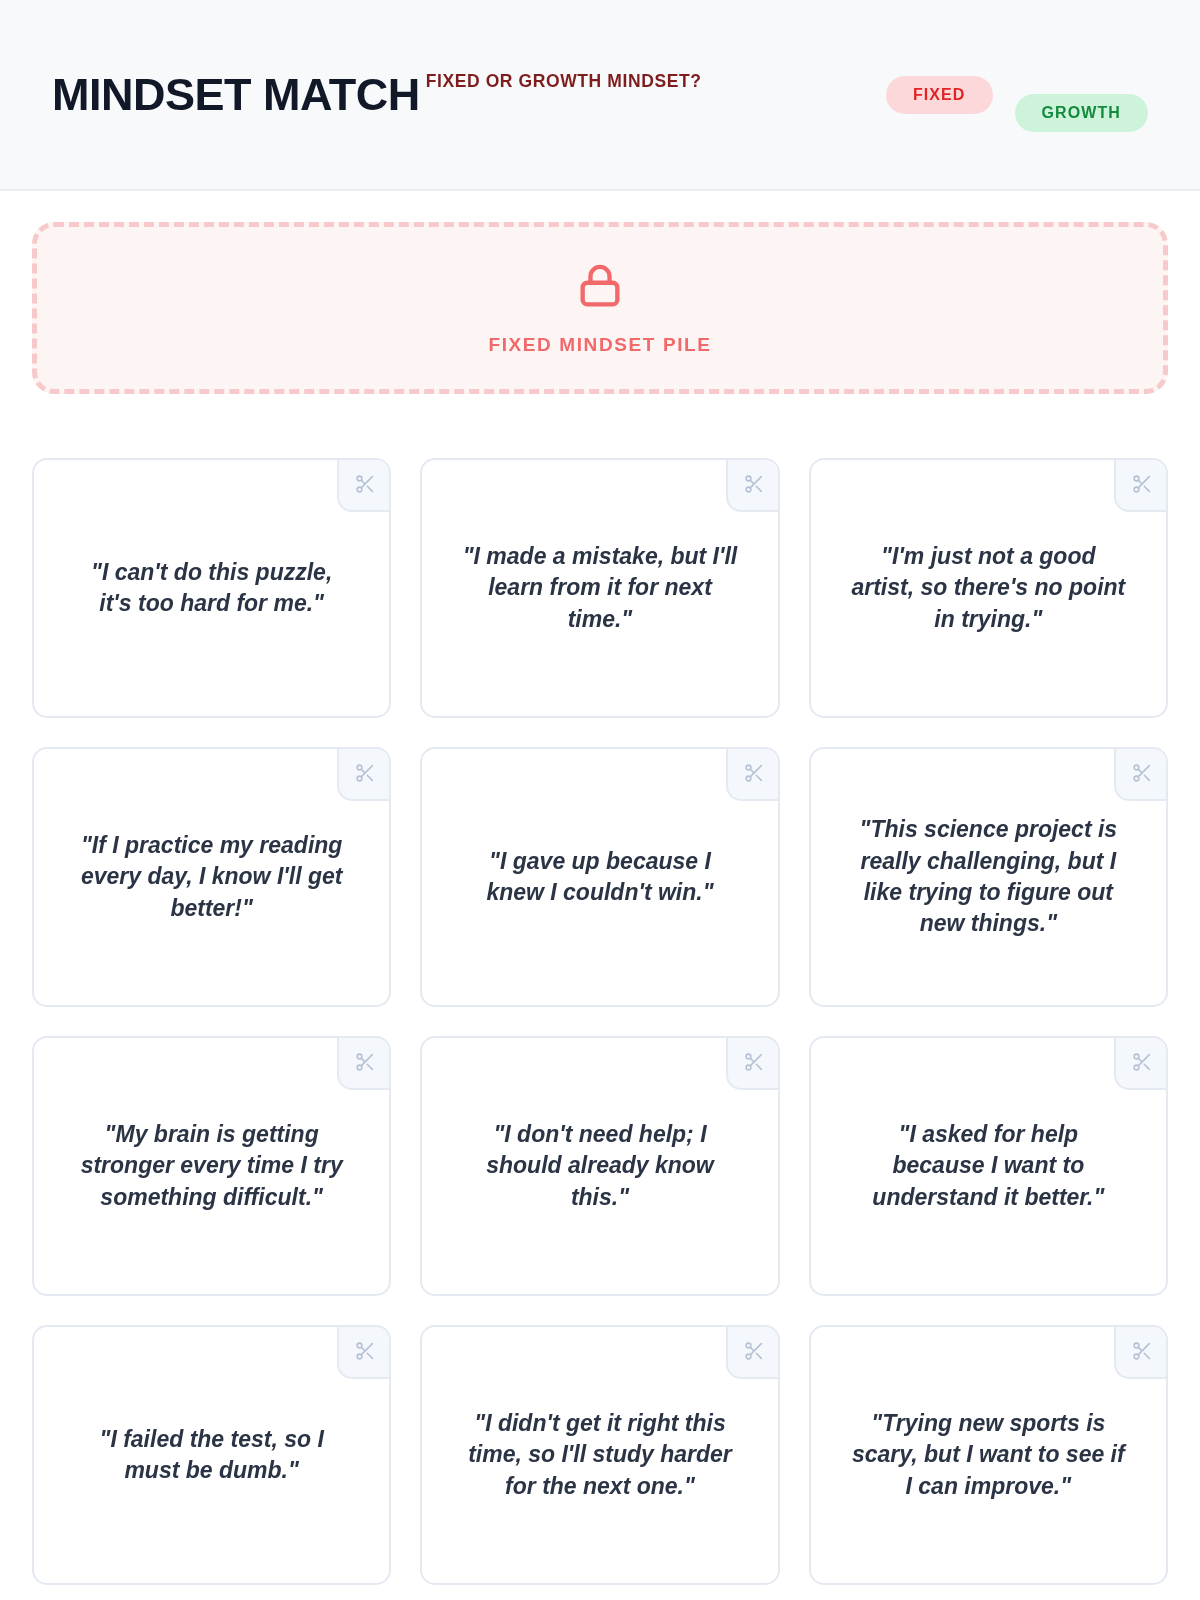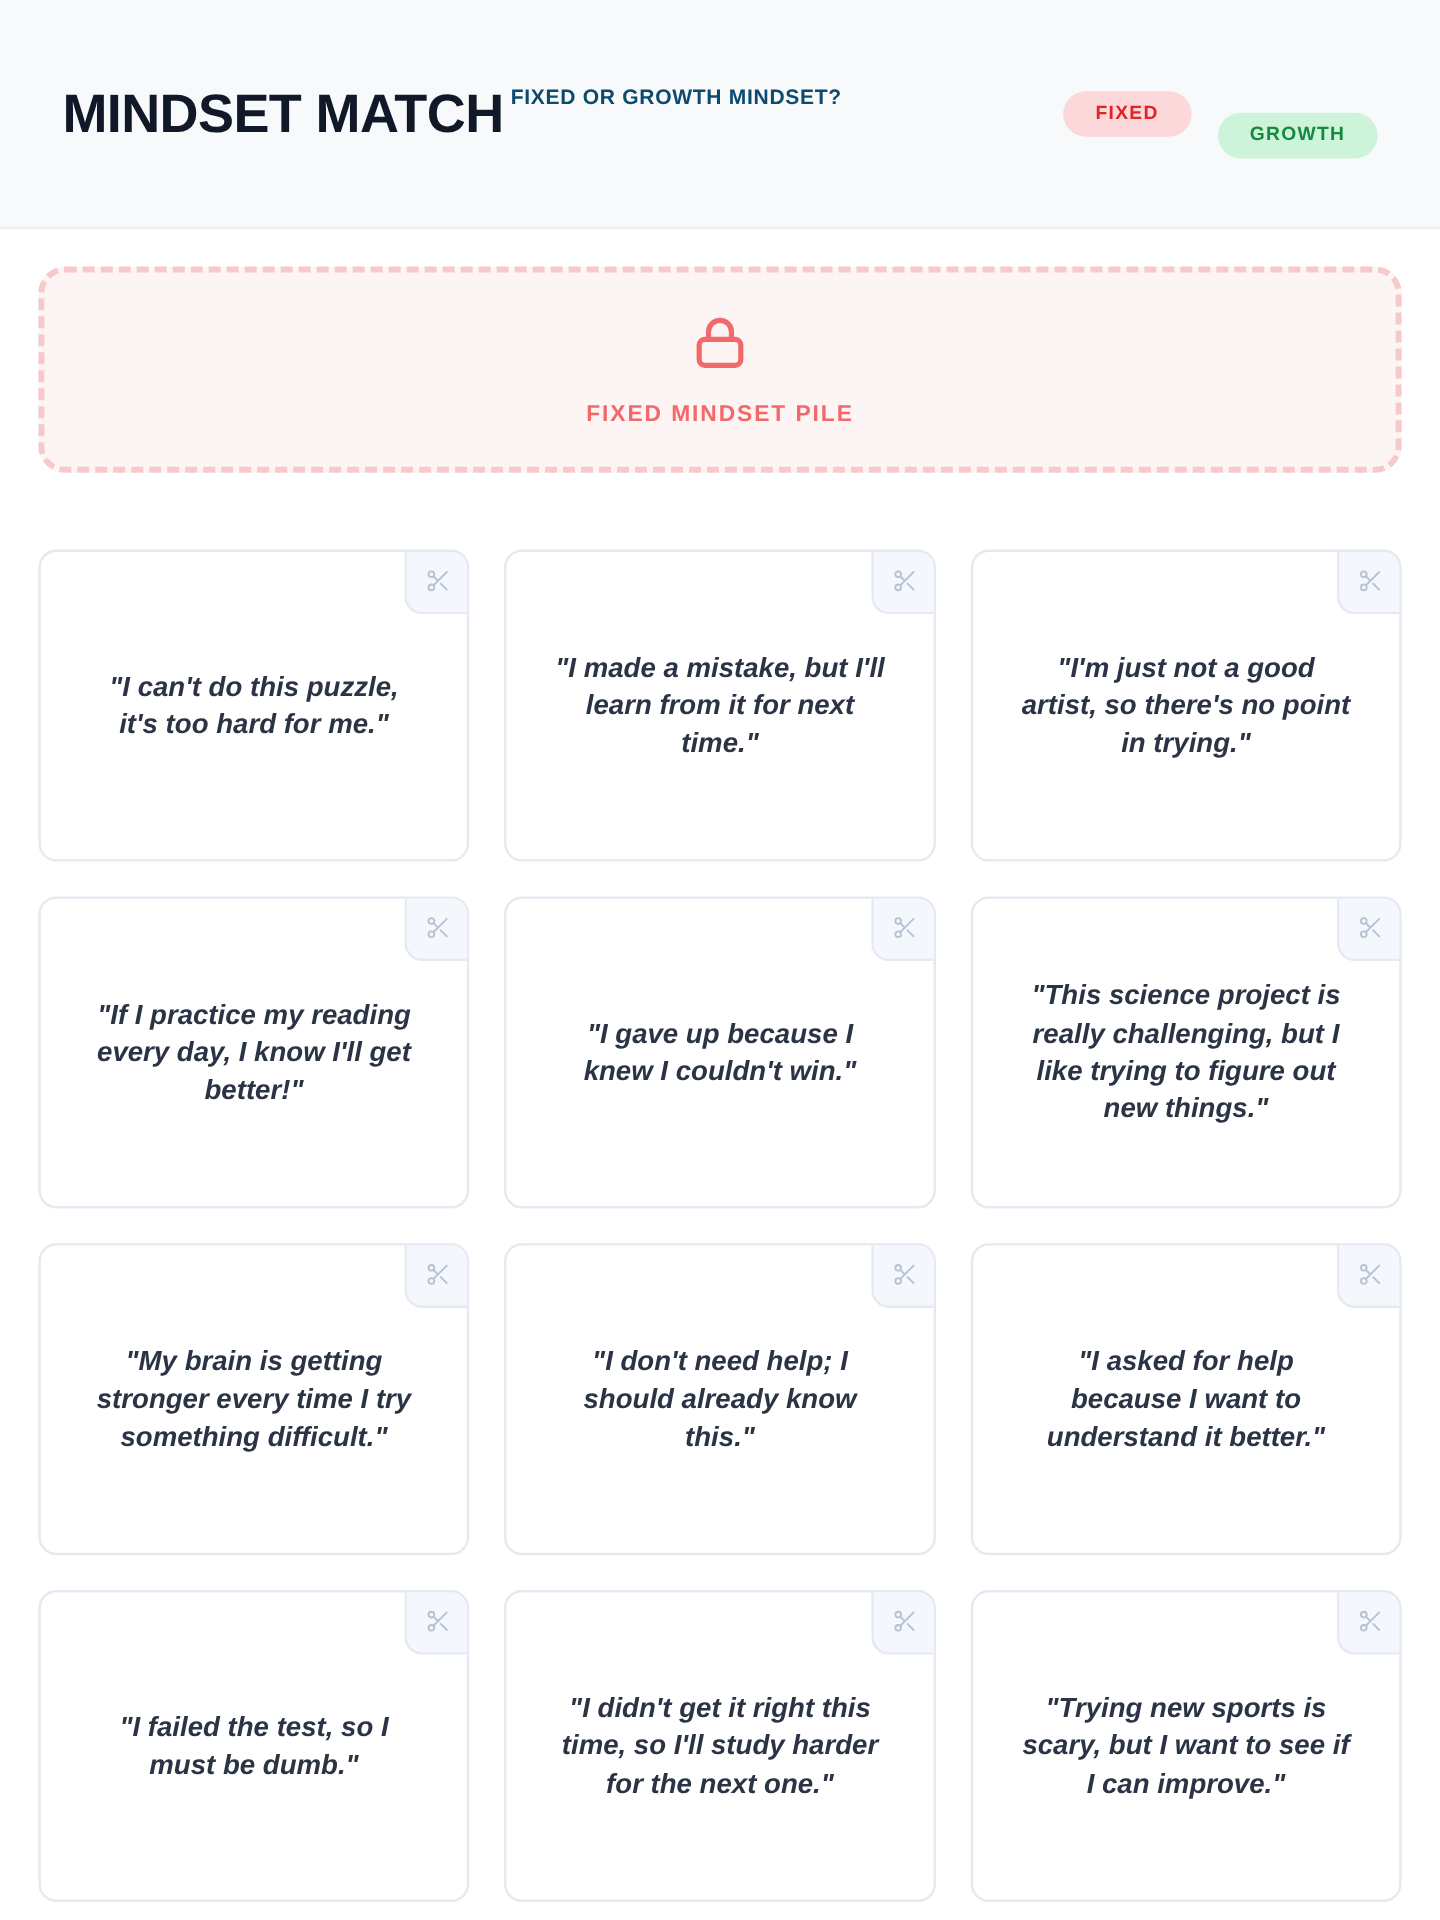--- a/index.html
+++ b/index.html
@@ -35,21 +35,21 @@
     letter-spacing: -0.5px;
     color: #111827;
     line-height: 1.06;
     text-transform: uppercase;
   }
 
   .app-subtitle {
     font-size: 17.5px;
     font-weight: 700;
     letter-spacing: 0.6px;
-    color: #0c4a6e;
+    color: #7f1d1d;
     text-transform: uppercase;
   }
 
   .legend { display: flex; align-items: center; gap: 22px; }
 
   .legend-badge {
     border-radius: 999px;
     padding: 11px 27px;
     font-size: 16px;
     font-weight: 700;

